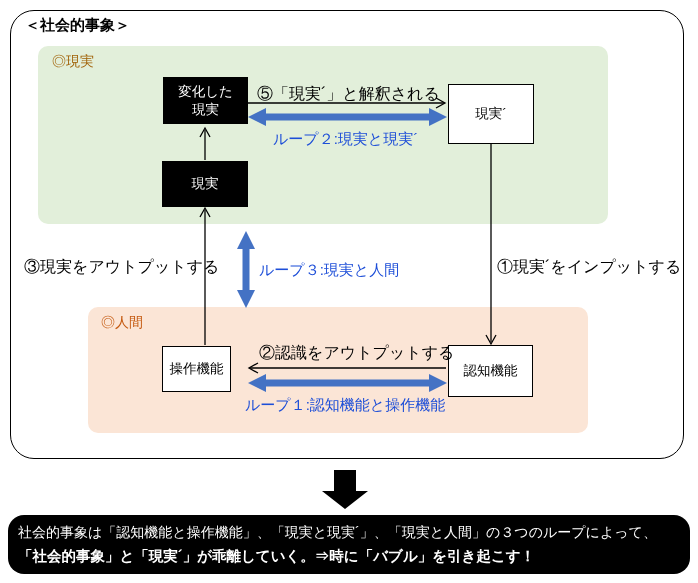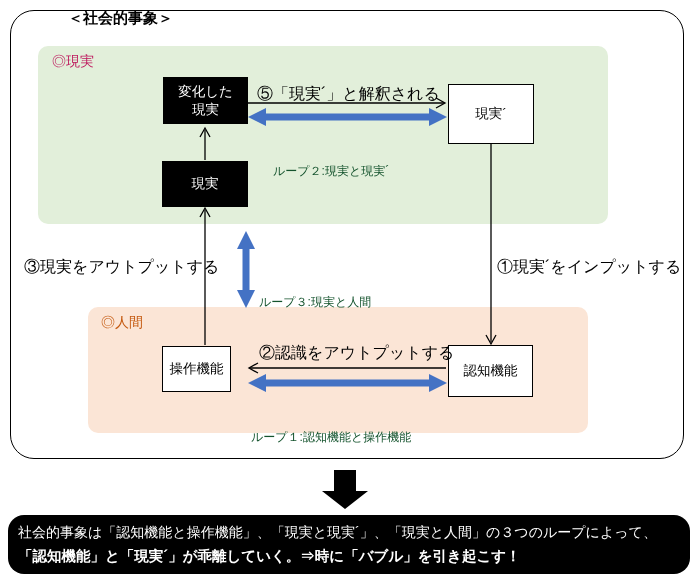--- a/index.html
+++ b/index.html
@@ -5,29 +5,28 @@
   html,body { margin:0; padding:0; background:#fff; }
   .canvas {
     position:relative; width:698px; height:583px; background:#ffffff;
     font-family:"Liberation Sans", sans-serif; overflow:hidden;
   }
   .outer-box {
     position:absolute; left:10px; top:10px; width:672px; height:447px;
     border:1.6px solid #000; border-radius:24px; background:transparent;
   }
   .diagram-title {
-    position:absolute; left:25px; top:9px; font-size:15px; font-weight:bold; color:#000;
+    position:absolute; left:25px; top:16px; font-size:15px; font-weight:bold; color:#000;
     white-space:nowrap;
-    margin-left:43px;
   }
   .region { position:absolute; border-radius:10px; }
   .region-reality { left:38px; top:46px; width:570px; height:178px; background:#E2EFDA; }
   .region-human  { left:88px; top:307px; width:500px; height:126px; background:#FBE5D6; }
   .region-label { position:absolute; font-size:14px; white-space:nowrap; }
-  .region-label-reality { left:52px; top:53px; color:#be185d; }
+  .region-label-reality { left:52px; top:53px; color:#a16207; }
   .region-label-human   { left:101px; top:314px; color:#C55A11; }
 
   svg.arrows { position:absolute; left:0; top:0; pointer-events:none; }
 
   .node {
     position:absolute; display:flex; align-items:center; justify-content:center;
     font-size:13.5px; text-align:center; box-sizing:border-box;
   }
   .node-black { background:#000; color:#fff; }
   .node-white { background:#fff; border:1.2px solid #000; color:#000; }
@@ -37,24 +36,24 @@
   .node-operation      { left:162px; top:346px; width:69px; height:46px; }
   .node-cognition      { left:448px; top:345px; width:85px; height:52px; }
 
   .step-label { position:absolute; font-size:16px; color:#000; white-space:nowrap; }
   .step-5 { left:257px; top:84px; }
   .step-4 { left:38px;  top:129px; }
   .step-3 { left:24px;  top:257px; }
   .step-1 { left:497px; top:257px; }
   .step-2 { left:259px; top:343px; }
 
-  .loop-label { position:absolute; font-size:12px; color:#14532d; white-space:nowrap;margin-top:33px; }
+  .loop-label { position:absolute; font-size:15px; color:#1d4ed8; white-space:nowrap; }
   .loop-2 { left:273px; top:130px; }
   .loop-3 { left:259px; top:261px; }
-  .loop-1 { left:251px; top:396px; }
+  .loop-1 { left:245px; top:396px; }
 
   .conclusion {
     position:absolute; left:8px; top:515px; width:662px; height:49px;
     background:#000; color:#fff; border-radius:16px; padding:5px 10px;
   }
   .conclusion-line1 { font-size:14px; line-height:24px; white-space:nowrap; }
   .conclusion-line2 { font-size:14.5px; font-weight:bold; line-height:24px; white-space:nowrap; }
 </style>
 </head>
 <body>
@@ -112,16 +111,16 @@
   <div class="step-label step-3">③現実をアウトプットする</div>
   <div class="step-label step-1">①現実´をインプットする</div>
   <div class="step-label step-2">②認識をアウトプットする</div>
 
   <div class="loop-label loop-2">ループ２:現実と現実´</div>
   <div class="loop-label loop-3">ループ３:現実と人間</div>
   <div class="loop-label loop-1">ループ１:認知機能と操作機能</div>
 
   <div class="conclusion">
     <div class="conclusion-line1">社会的事象は「認知機能と操作機能」、「現実と現実´」、「現実と人間」の３つのループによって、</div>
-    <div class="conclusion-line2">「認知機能」と「現実´」が乖離していく。⇒時に「バブル」を引き起こす！</div>
+    <div class="conclusion-line2">「社会的事象」と「現実´」が乖離していく。⇒時に「バブル」を引き起こす！</div>
   </div>
 
 </div>
 
 </body></html>

